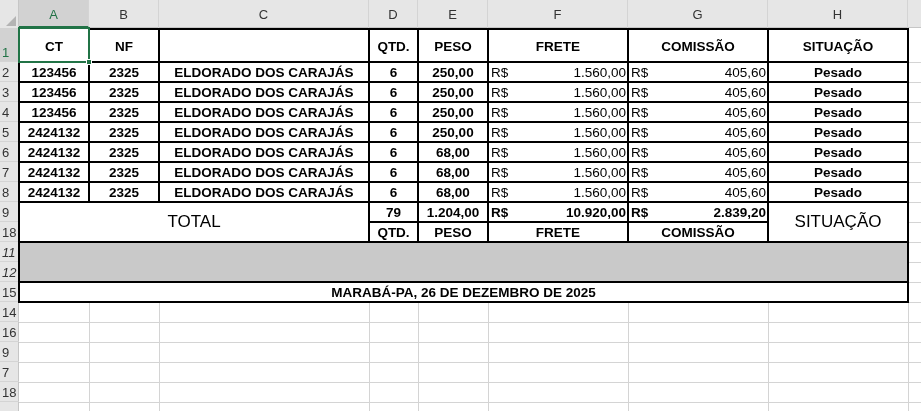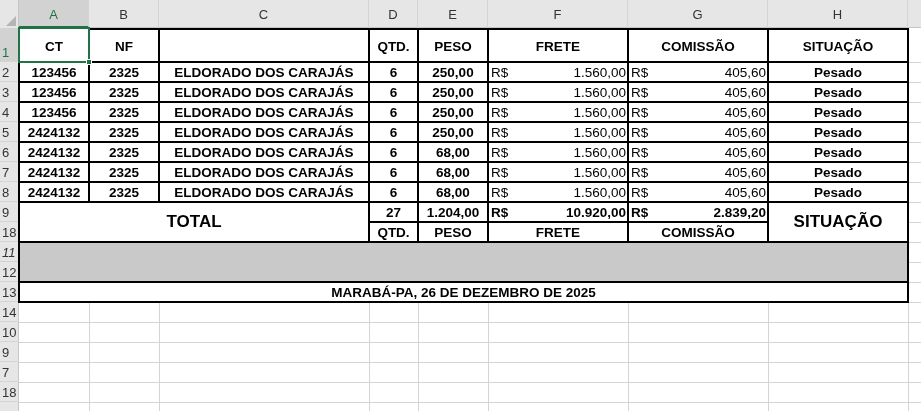--- a/index.html
+++ b/index.html
@@ -20,21 +20,21 @@
   .row-hdr.selected { background: #d2d2d2; color: #217346; }
 
   
   .gridline-v { position: absolute; width: 1px; background: #d4d4d4; }
   .gridline-h { position: absolute; height: 1px; background: #d4d4d4; }
 
   
   .cell { position: absolute; display: flex; align-items: center; font-size: 13.5px; white-space: nowrap; overflow: hidden; }
   .cell.center { justify-content: center; font-weight: bold; }
   .cell.bold { font-weight: bold; }
-  .cell.big { font-size: 17px; font-weight: bold; }
+  .cell.big { font-size: 17px; font-weight: normal; }
   .cell.currency { justify-content: space-between; padding: 0 2px 0 3px; }
   .bline { position: absolute; background: #000; }
 
   .gray-band { position: absolute; background: #c9c9c9; }
 
   .sel-box { position: absolute; border: 2px solid #217346; }
   .sel-handle { position: absolute; width: 6px; height: 6px; background: #217346; border: 1px solid #fff; }
 </style>
 </head>
 <body>
@@ -60,24 +60,24 @@
   <div class="row-hdr" style="top:62px;height:20px;">2</div>
   <div class="row-hdr" style="top:82px;height:20px;">3</div>
   <div class="row-hdr" style="top:102px;height:20px;">4</div>
   <div class="row-hdr" style="top:122px;height:20px;">5</div>
   <div class="row-hdr" style="top:142px;height:20px;">6</div>
   <div class="row-hdr" style="top:162px;height:20px;">7</div>
   <div class="row-hdr" style="top:182px;height:20px;">8</div>
   <div class="row-hdr" style="top:202px;height:20px;">9</div>
   <div class="row-hdr" style="top:222px;height:20px;">18</div>
   <div class="row-hdr" style="top:242px;height:20px;font-style:italic;">11</div>
-  <div class="row-hdr" style="top:262px;height:20px;">12</div>
-  <div class="row-hdr" style="top:282px;height:20px;">13</div>
+  <div class="row-hdr" style="top:262px;height:20px;font-style:italic;">12</div>
+  <div class="row-hdr" style="top:282px;height:20px;">15</div>
   <div class="row-hdr" style="top:302px;height:20px;">14</div>
-  <div class="row-hdr" style="top:322px;height:20px;">10</div>
+  <div class="row-hdr" style="top:322px;height:20px;">16</div>
   <div class="row-hdr" style="top:342px;height:20px;">9</div>
   <div class="row-hdr" style="top:362px;height:20px;">7</div>
   <div class="row-hdr" style="top:382px;height:20px;">18</div>
 
   <div class="gridline-v" style="left:89px;top:302px;height:109px;"></div>
   <div class="gridline-v" style="left:159px;top:302px;height:109px;"></div>
   <div class="gridline-v" style="left:369px;top:302px;height:109px;"></div>
   <div class="gridline-v" style="left:418px;top:302px;height:109px;"></div>
   <div class="gridline-v" style="left:488px;top:302px;height:109px;"></div>
   <div class="gridline-v" style="left:628px;top:302px;height:109px;"></div>
@@ -212,21 +212,21 @@
       <span>R$</span>
       <span>1.560,00</span>
     </div>
   <div class="cell currency" style="left:628px;top:182px;width:140px;height:20px;">
       <span>R$</span>
       <span>405,60</span>
     </div>
   <div class="cell center" style="left:768px;top:182px;width:140px;height:20px;">Pesado</div>
 
   <div class="cell center big" style="left:19px;top:202px;width:350px;height:40px;">TOTAL</div>
-  <div class="cell center bold" style="left:369px;top:202px;width:49px;height:20px;">27</div>
+  <div class="cell center bold" style="left:369px;top:202px;width:49px;height:20px;">79</div>
   <div class="cell center bold" style="left:418px;top:202px;width:70px;height:20px;">1.204,00</div>
   <div class="cell currency bold" style="left:488px;top:202px;width:140px;height:20px;">
       <span>R$</span>
       <span>10.920,00</span>
     </div>
   <div class="cell currency bold" style="left:628px;top:202px;width:140px;height:20px;">
       <span>R$</span>
       <span>2.839,20</span>
     </div>
   <div class="cell center big" style="left:768px;top:202px;width:140px;height:40px;">SITUAÇÃO</div>

